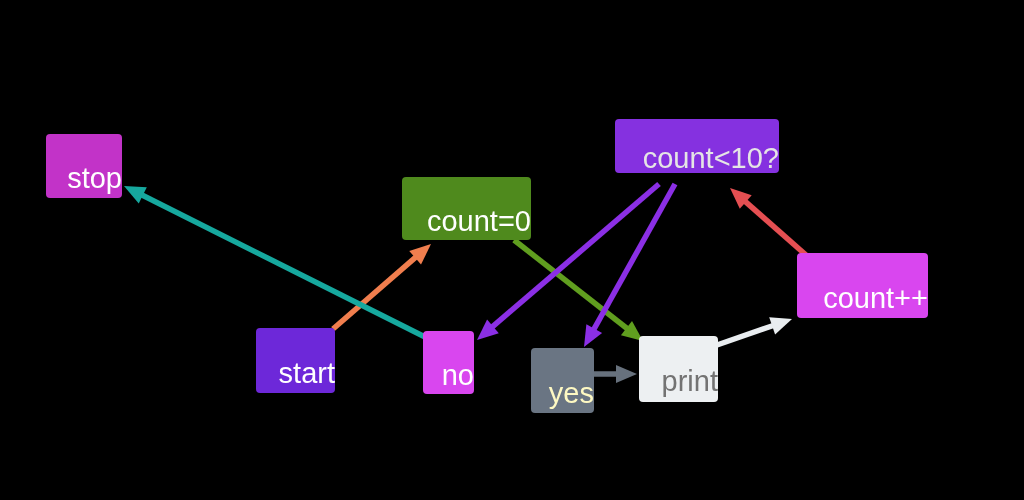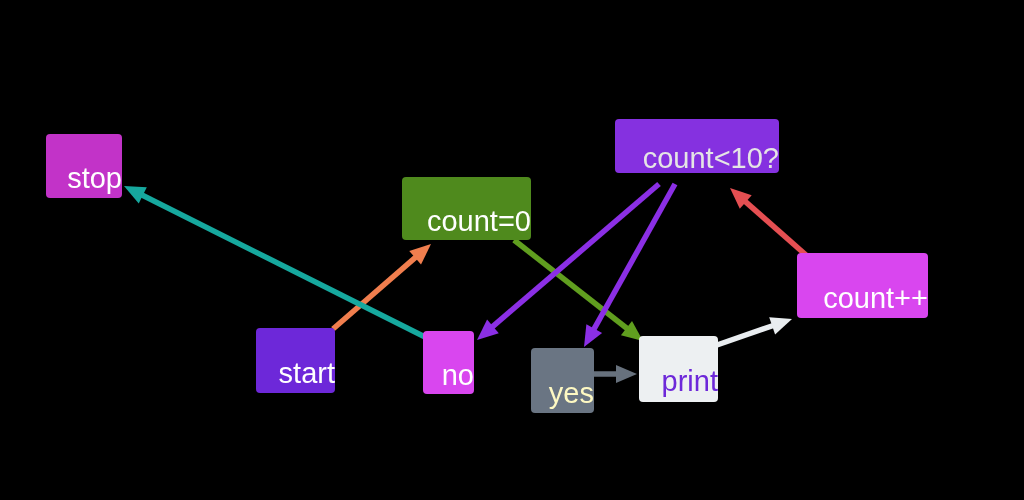--- a/index.html
+++ b/index.html
@@ -89,17 +89,17 @@
       </div>
       <div class="node" style="left: 256px; top: 328px; width: 79px; height: 65px; background: #6d28d9; color: rgb(255, 255, 255);">
         <span>start</span>
       </div>
       <div class="node" style="left: 423px; top: 331px; width: 51px; height: 63px; background: #d946ef; color: rgb(255, 255, 255);">
         <span>no</span>
       </div>
       <div class="node" style="left: 531px; top: 348px; width: 63px; height: 65px; background: rgb(106, 117, 131); color: #fef9c3;">
         <span>yes</span>
       </div>
-      <div class="node" style="left: 639px; top: 336px; width: 79px; height: 66px; background: rgb(237, 240, 242); color: #6d28d9;">
+      <div class="node" style="left: 639px; top: 336px; width: 79px; height: 66px; background: rgb(237, 240, 242); color: #737373;">
         <span>print</span>
       </div>
     </div>
 </div>
 
 </body></html>

